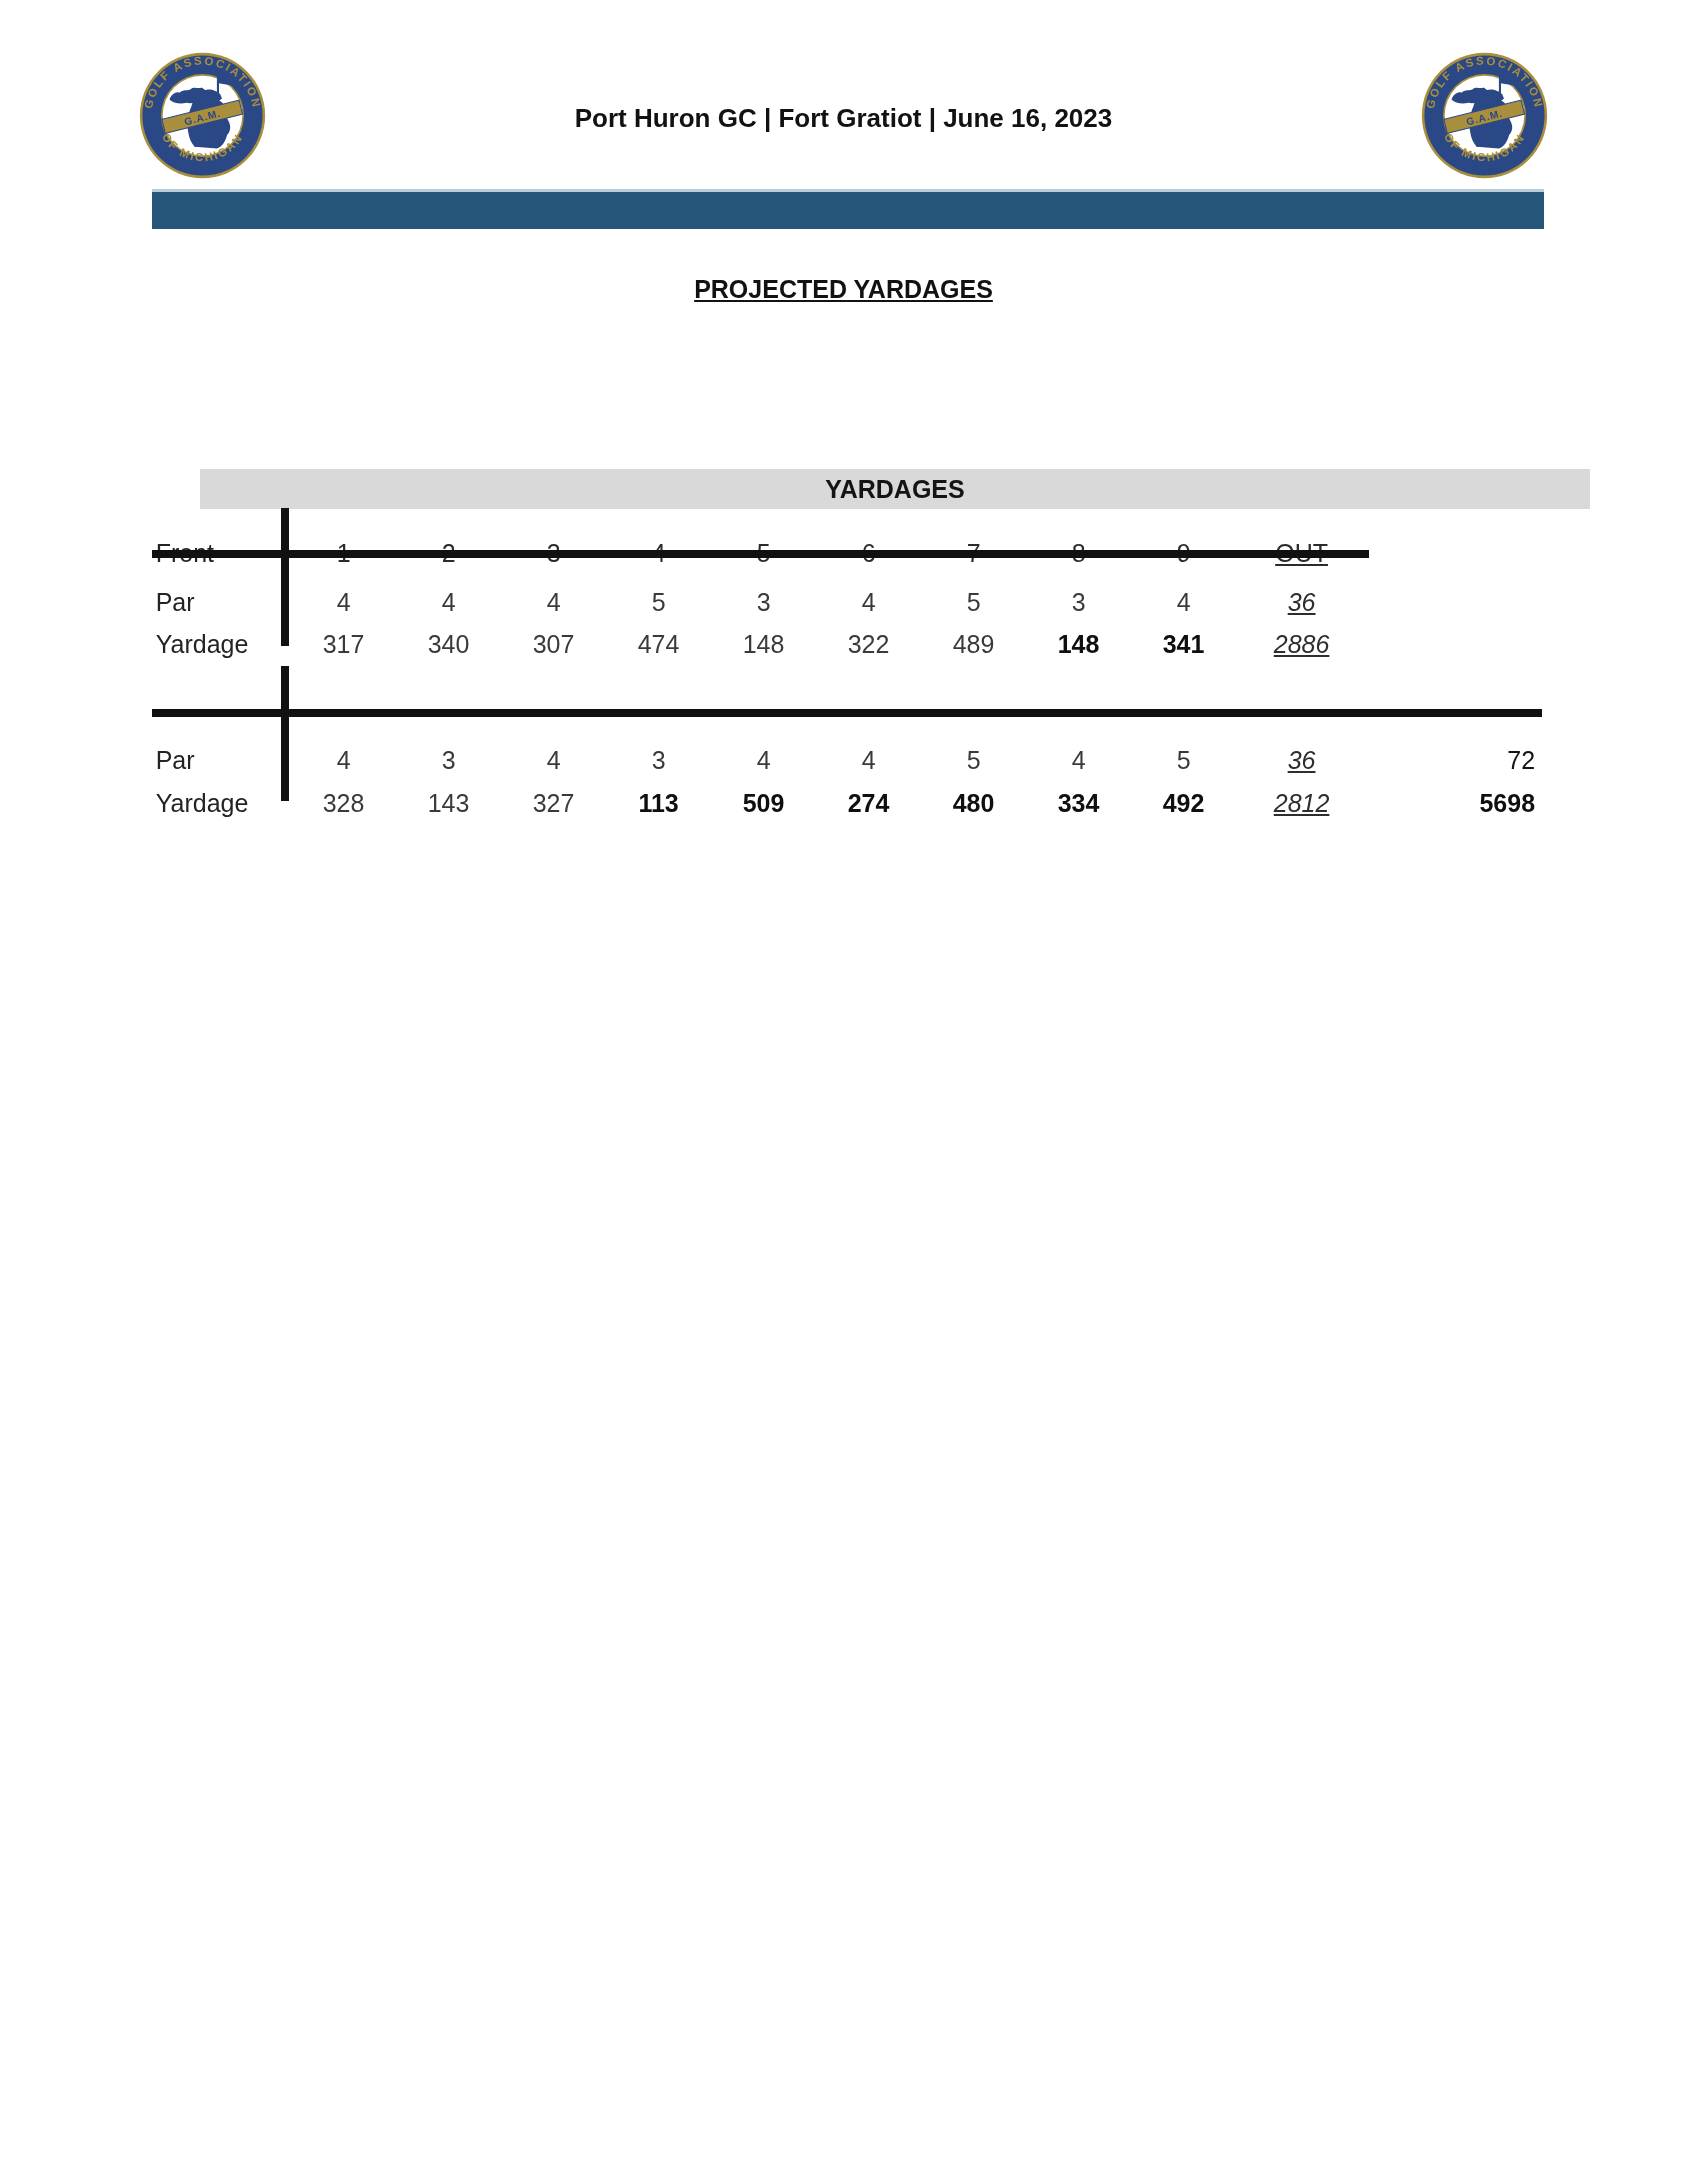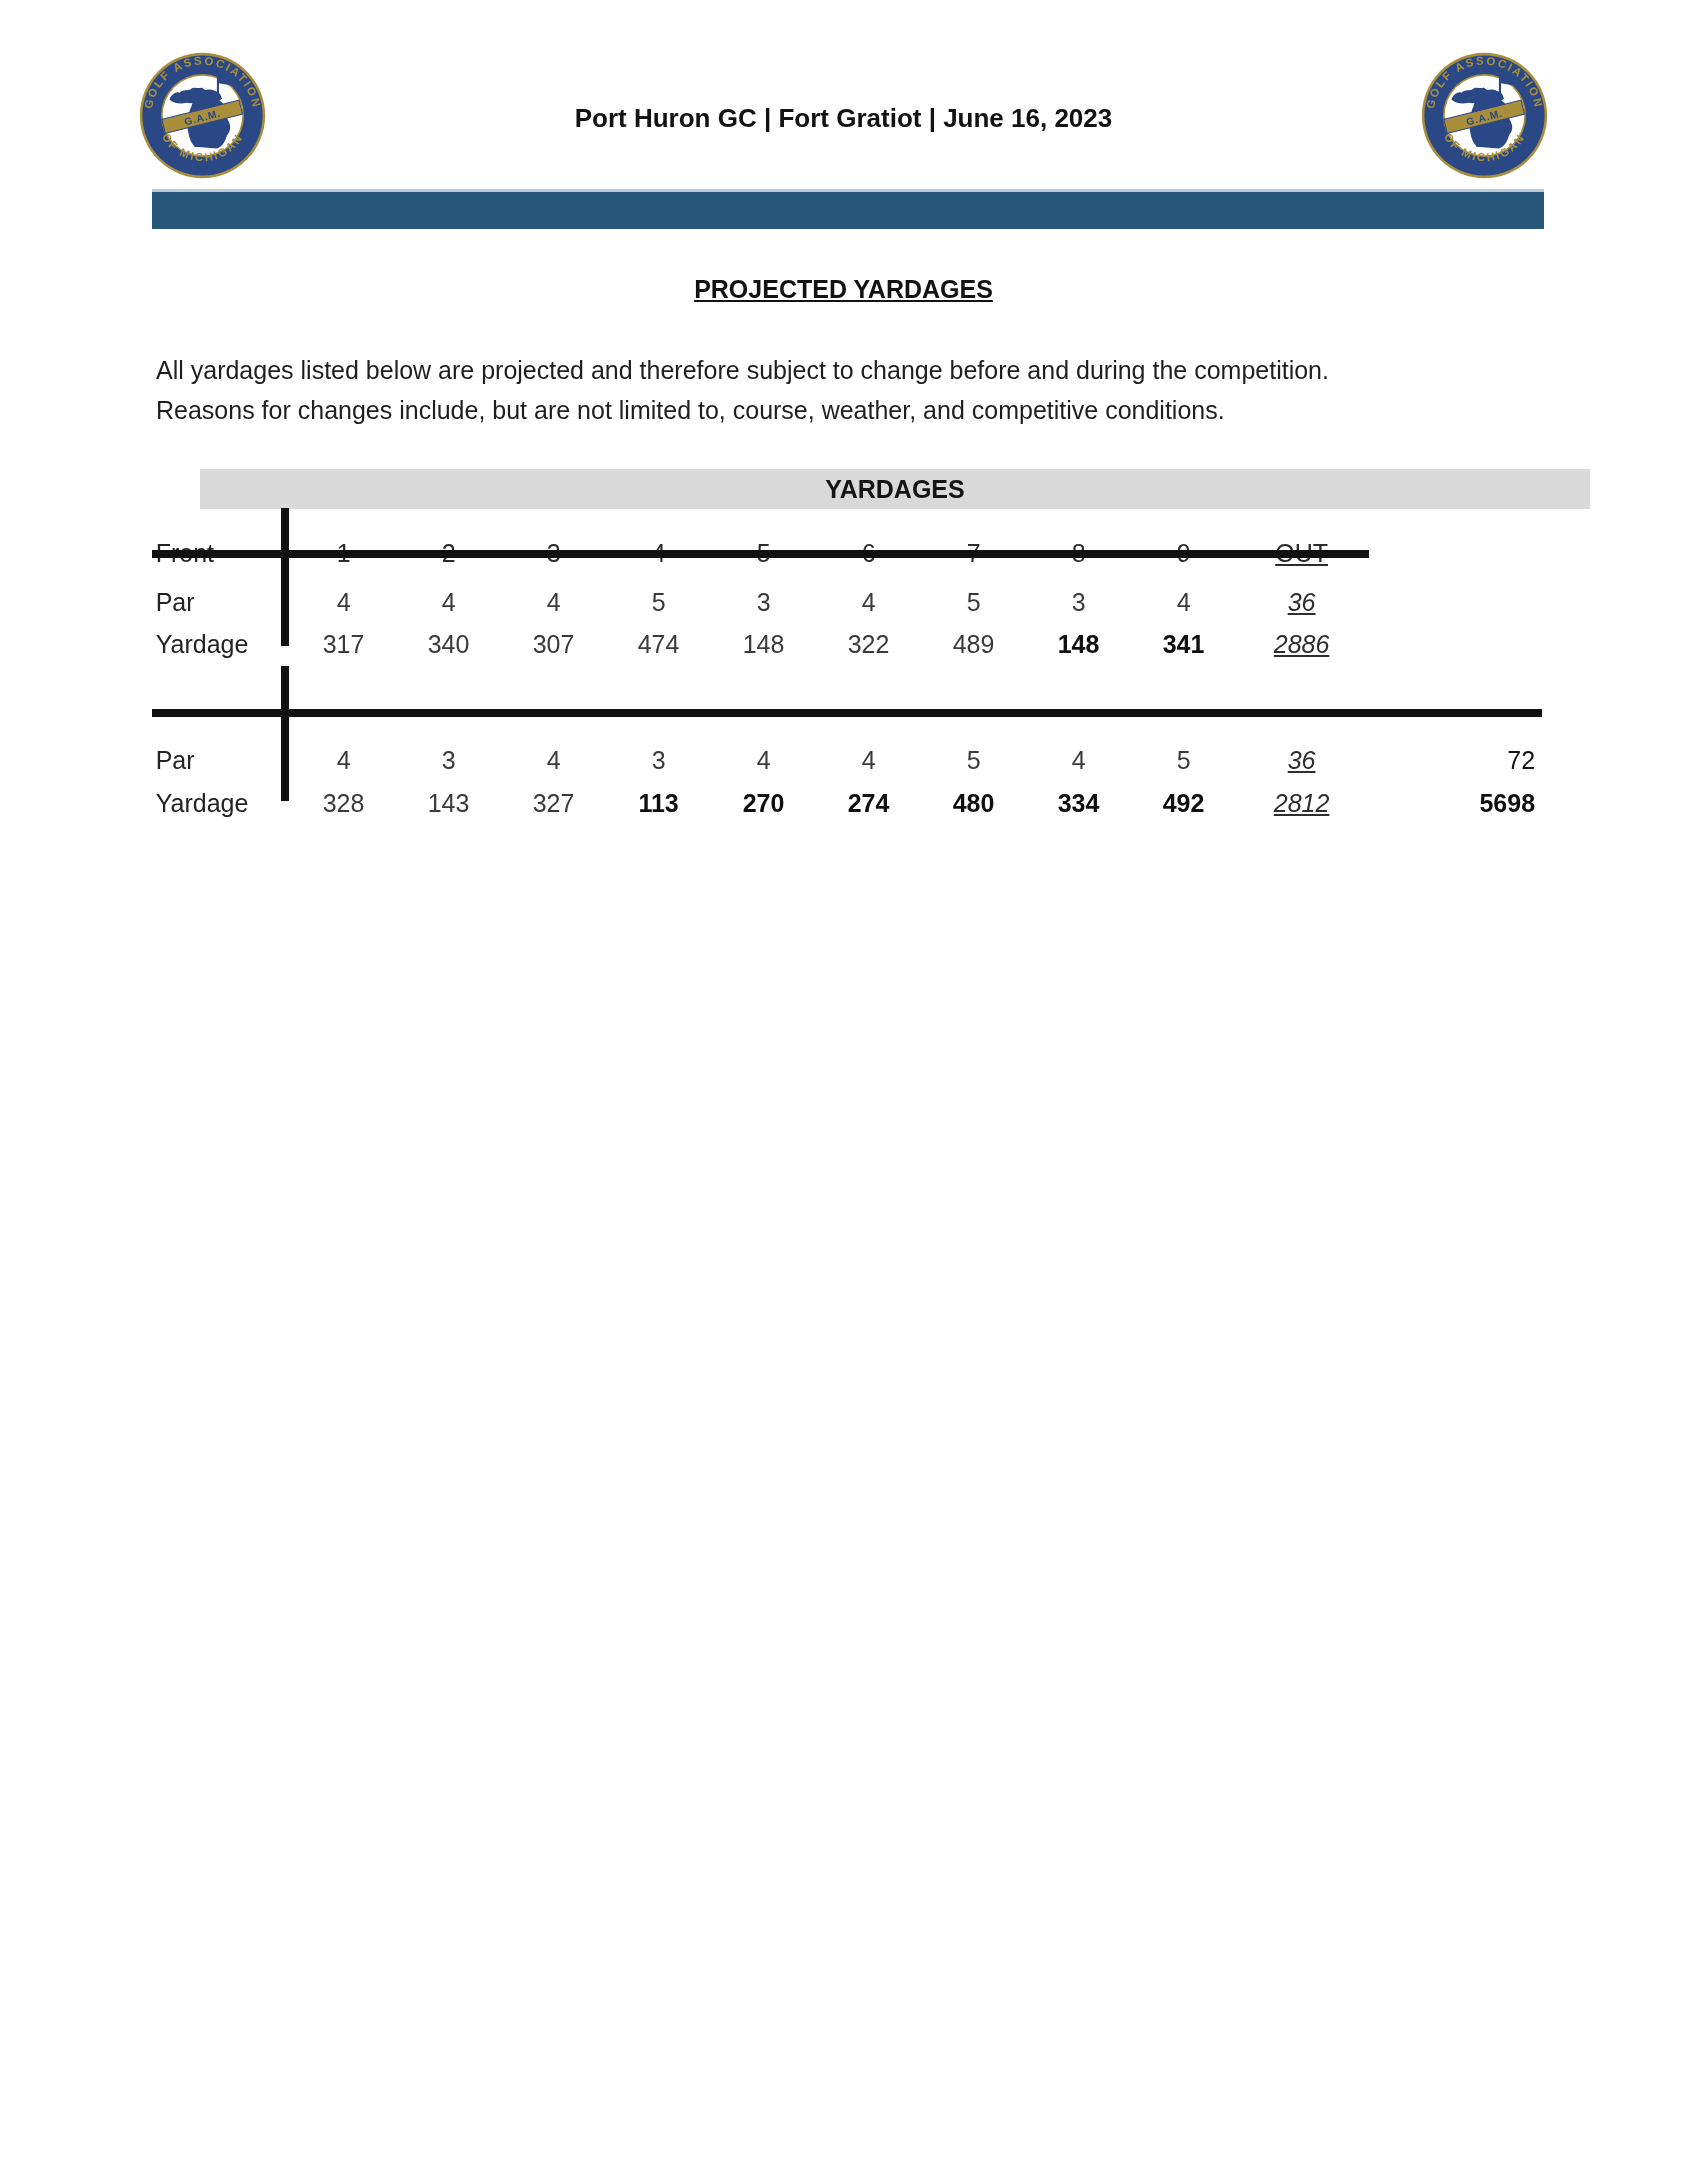--- a/index.html
+++ b/index.html
@@ -112,24 +112,20 @@
     </g>
     <text x="74" y="112" text-anchor="middle" font-size="8" font-weight="700" fill="#2b4886" font-family="Liberation Sans, sans-serif">1919</text>
   </svg>
 
   <div class="abs doc-title" style="top:103px">Port Huron GC | Fort Gratiot | June 16, 2023</div>
 
   <div class="abs blue-bar"></div>
 
   <div class="abs section-title">PROJECTED YARDAGES</div>
 
-  <div class="abs disclaimer">
-    <div>All yardages listed below are projected and therefore subject to change before and during the competition.</div>
-    <div>Reasons for changes include, but are not limited to, course, weather, and competitive conditions.</div>
-  </div>
 
   <div class="abs band">
     <span>YARDAGES</span>
   </div>
 
   <div class="abs vbar" style="left:281px;top:508px;height:138px"></div>
 
   <div class="abs trow" style="top:508px;height:42px">
     <div class="cl">Front</div>
     <div class="csp"></div>
@@ -201,21 +197,21 @@
     <div class="ctot">72</div>
   </div>
 
   <div class="abs trow" style="top:756px;height:46px">
     <div class="cl">Yardage</div>
     <div class="csp"></div>
     <div class="ch val">328</div>
     <div class="ch val">143</div>
     <div class="ch val">327</div>
     <div class="ch vb">113</div>
-    <div class="ch vb">270</div>
+    <div class="ch vb">509</div>
     <div class="ch vb">274</div>
     <div class="ch vb">480</div>
     <div class="ch vb">334</div>
     <div class="ch vb">492</div>
     <div class="cout it">2812</div>
     <div class="ctot bold">5698</div>
   </div>
 
 </div>
 

